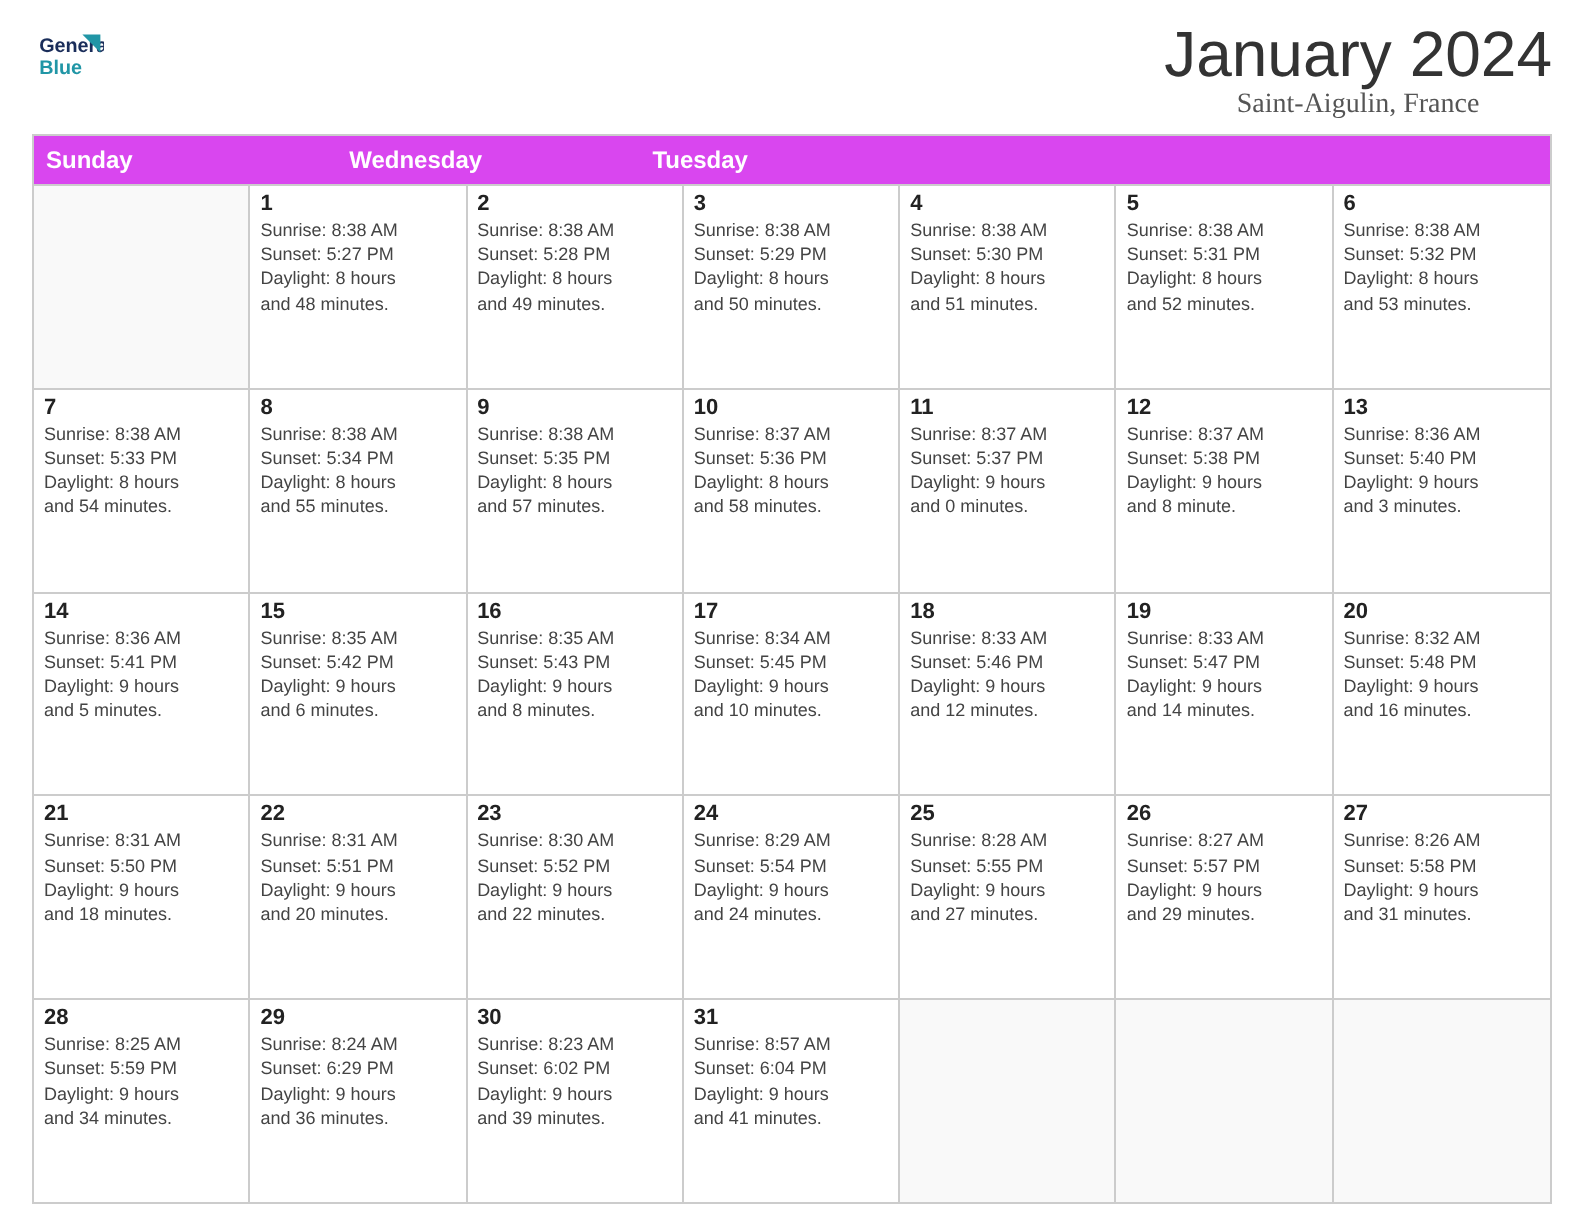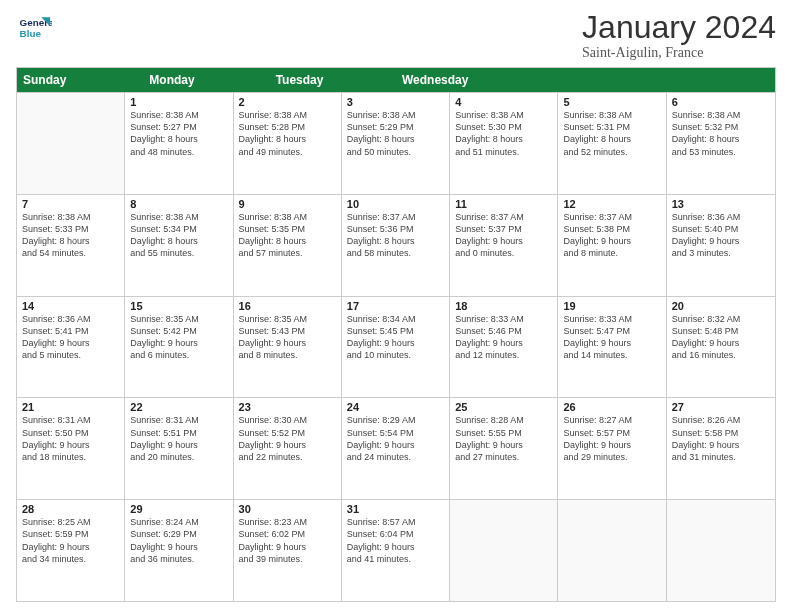--- a/index.html
+++ b/index.html
@@ -26,43 +26,43 @@
     .logo {
       display: flex;
       align-items: center;
       gap: 4px;
     }
     .logo-icon {
       width: 36px;
       height: 36px;
     }
     .title-block {
-      text-align: left;
+      text-align: center;
     }
     .month-title {
       font-size: 32px;
       color: #333;
       font-weight: 300;
       line-height: 1.1;
     }
     .location {
       font-size: 14px;
       color: #555;
       font-family: Liberation Serif, serif;
     }
     .calendar {
       flex: 1;
       display: flex;
       flex-direction: column;
       border: 1px solid #ccc;
     }
     .cal-header {
       display: grid;
-      grid-template-columns: repeat(6, 1fr);
-      background: #15803d;
+      grid-template-columns: repeat(5, 1fr);
+      background: #d946ef;
     }
     .cal-header-cell {
       color: #fff;
       font-size: 12px;
       font-weight: bold;
       padding: 5px 6px;
       text-align: left;
     }
     .cal-body {
       display: flex;
@@ -117,23 +117,22 @@
     </div>
     <div class="title-block">
       <div class="month-title">January 2024</div>
       <div class="location">Saint-Aigulin, France</div>
     </div>
   </div>
 
   <div class="calendar">
     <div class="cal-header">
     <div class="cal-header-cell">Sunday</div>
-        <div class="cal-header-cell">Monday</div>
+        <div class="cal-header-cell">Wednesday</div>
         <div class="cal-header-cell">Tuesday</div>
-        <div class="cal-header-cell">Wednesday</div>
       </div>
     <div class="cal-body">
     <div class="cal-row">
           <div class="cal-cell empty"></div>
           <div class="cal-cell">
             <div class="day-num">1</div>
             <div class="cell-line">Sunrise: 8:38 AM</div>
             <div class="cell-line">Sunset: 5:27 PM</div>
             <div class="cell-line">Daylight: 8 hours</div>
             <div class="cell-line">and 48 minutes.</div>

